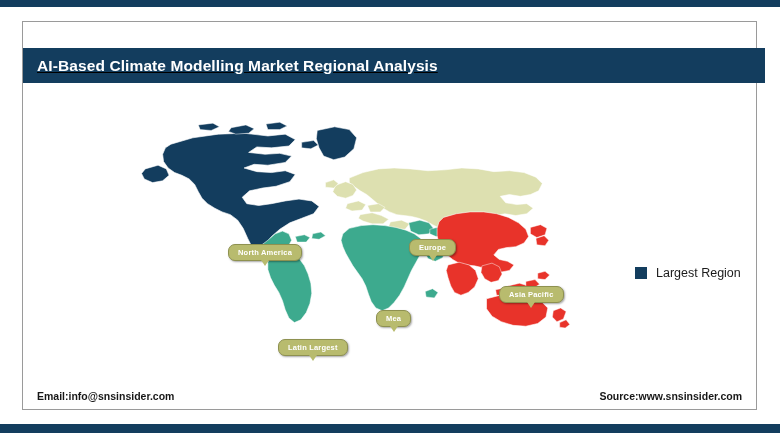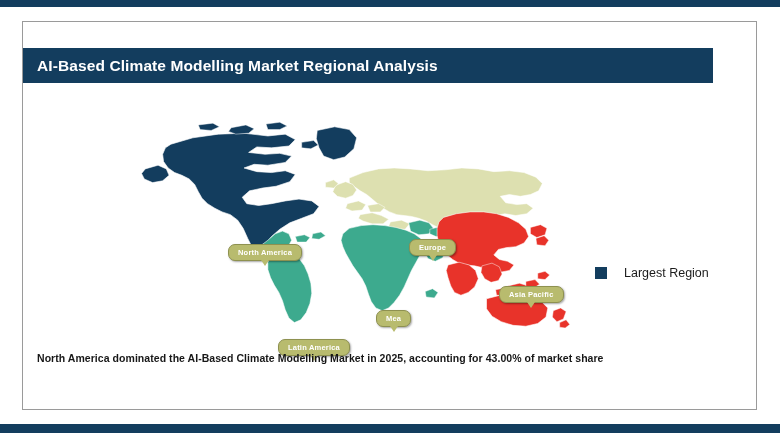--- a/index.html
+++ b/index.html
@@ -22,45 +22,45 @@
     position:absolute;
     left:22px;top:21px;
     width:735px;height:389px;
     background:#ffffff;
     border:1px solid #9a9a9a;
     box-sizing:border-box;
   }
   .title-bar{
     position:absolute;
     left:0;top:26px;
-    width:690px;height:35px;
-    background:#133d5e;
-    display:flex;align-items:center;
+    width:742px;height:35px;
+    background:#133d5e;
+    display:flex;align-items:center;text-decoration:underline;
   }
   .title-text{
     color:#ffffff;
     font-size:15.5px;
     font-weight:bold;
     letter-spacing:0.1px;
     margin-left:14px;
   }
   .map-area{
     position:absolute;
     left:0;top:62px;
     width:733px;height:255px;
   }
   .map-svg{
     position:absolute;
     left:110px;top:30px;
     width:460px;height:215px;
   }
   .legend{
     position:absolute;
-    left:572px;top:182px;
-    display:flex;align-items:center;gap:17px;
+    left:612px;top:182px;
+    display:flex;align-items:center;gap:9px;
   }
   .legend-swatch{
     width:12px;height:12px;
     background:#133d5e;
     display:block;
   }
   .legend-label{
     font-size:12.5px;
     color:#1b1b1b;
     font-weight:normal;
@@ -189,28 +189,31 @@
     <div class="pill pill-eu">
       <span>Europe</span>
     </div>
     <div class="pill pill-ap">
       <span>Asia Pacific</span>
     </div>
     <div class="pill pill-mea">
       <span>Mea</span>
     </div>
     <div class="pill pill-la">
-      <span>Latin America</span>
+      <span>Latin Largest</span>
     </div>
 
     <div class="legend">
       <span class="legend-swatch"></span>
       <span class="legend-label">Largest Region</span>
     </div>
 
   </div>
 
-  <div class="footer-note">North America dominated the AI-Based Climate Modelling Market in 2025, accounting for 43.00% of market share</div>
-
+
+  <div class="footer-row">
+    <span class="footer-email">Email:info@snsinsider.com</span>
+    <span class="footer-source">Source:www.snsinsider.com</span>
+  </div>
 
 </div>
 
 <div class="bottombar"></div>
 
 </body></html>

